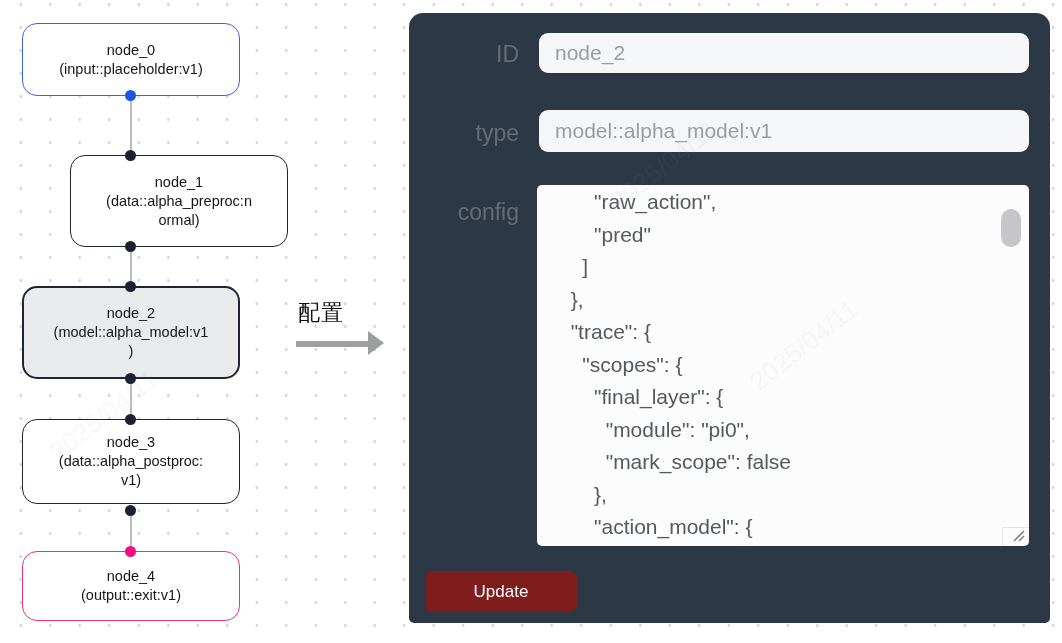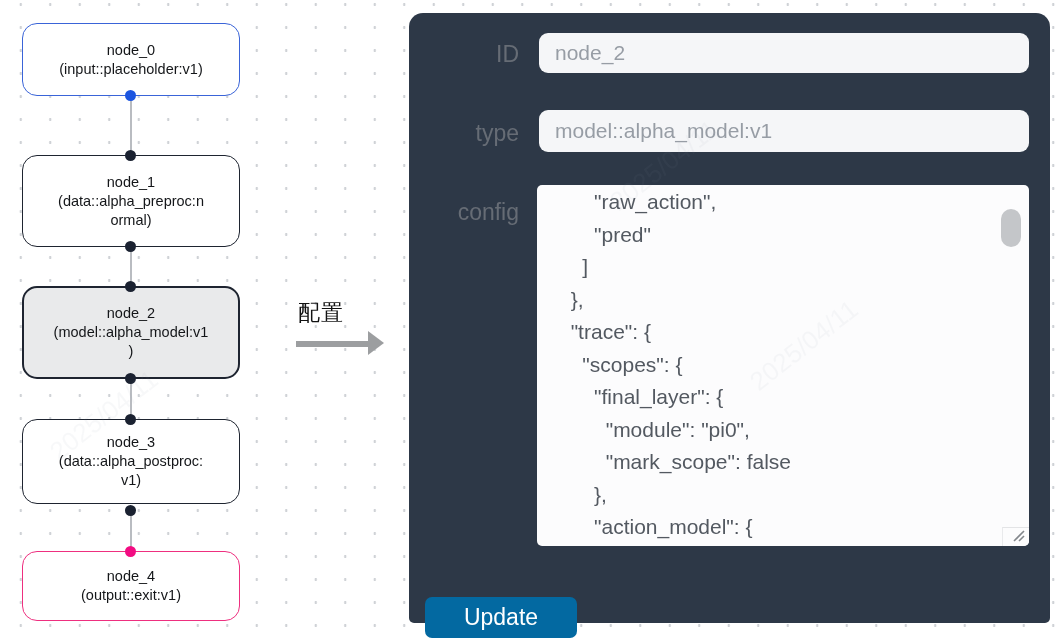--- a/index.html
+++ b/index.html
@@ -21,21 +21,21 @@
   
   .canvas{position:absolute;left:0;top:0;width:410px;height:643px;}
   .node{
     position:absolute;left:22px;width:218px;box-sizing:border-box;
     background:#ffffff;border:1.5px solid #1e2430;border-radius:15px;
     display:flex;align-items:center;justify-content:center;
     text-align:center;font-size:14.5px;line-height:19px;color:#141619;
     white-space:pre-line;z-index:2;
   }
   .node-0{top:23px;height:73px;border-color:#3a64d8;}
-  .node-1{top:155px;height:92px;}
+  .node-1{top:155px;height:92px;margin-left:48px;}
   .node-2{top:286px;height:93px;border-width:2.5px;background:#e9eaeb;}
   .node-3{top:419px;height:85px;}
   .node-4{top:551px;height:70px;border-color:#ee2f7f;}
   .edge{
     position:absolute;left:130px;width:1.5px;background:#b9bcc1;z-index:1;
   }
   .edge-0{top:96px;height:60px;}
   .edge-1{top:247px;height:40px;}
   .edge-2{top:379px;height:41px;}
   .edge-3{top:510px;height:42px;}
@@ -100,23 +100,23 @@
   .scroll-thumb{
     position:absolute;right:8px;top:24px;width:20px;height:38px;
     border-radius:10px;background:#c4c6c9;
   }
   .scroll-corner{
     position:absolute;right:0;bottom:0;width:26px;height:18px;
     border-top:1px solid #e3e4e6;border-left:1px solid #e9eaec;background:#fcfcfd;
   }
   .resize-grip{position:absolute;right:3px;bottom:3px;width:16px;height:16px;}
   .update-btn{
-    position:absolute;left:16px;top:584px;width:152px;height:41px;
-    background:#0369a1;border:none;border-radius:7px;cursor:pointer;
-    color:#ffffff;font-family:"Liberation Sans",sans-serif;font-size:23px;
+    position:absolute;left:16px;top:558px;width:152px;height:41px;
+    background:#7f1d1d;border:none;border-radius:7px;cursor:pointer;
+    color:#ffffff;font-family:"Liberation Sans",sans-serif;font-size:17px;
     font-weight:500;
   }
 </style>
 </head>
 <body>
 
 <div class="screen">
 
   <div class="watermark wm1">2025/04/11</div>
   <div class="watermark wm2">2025/04/11</div>

